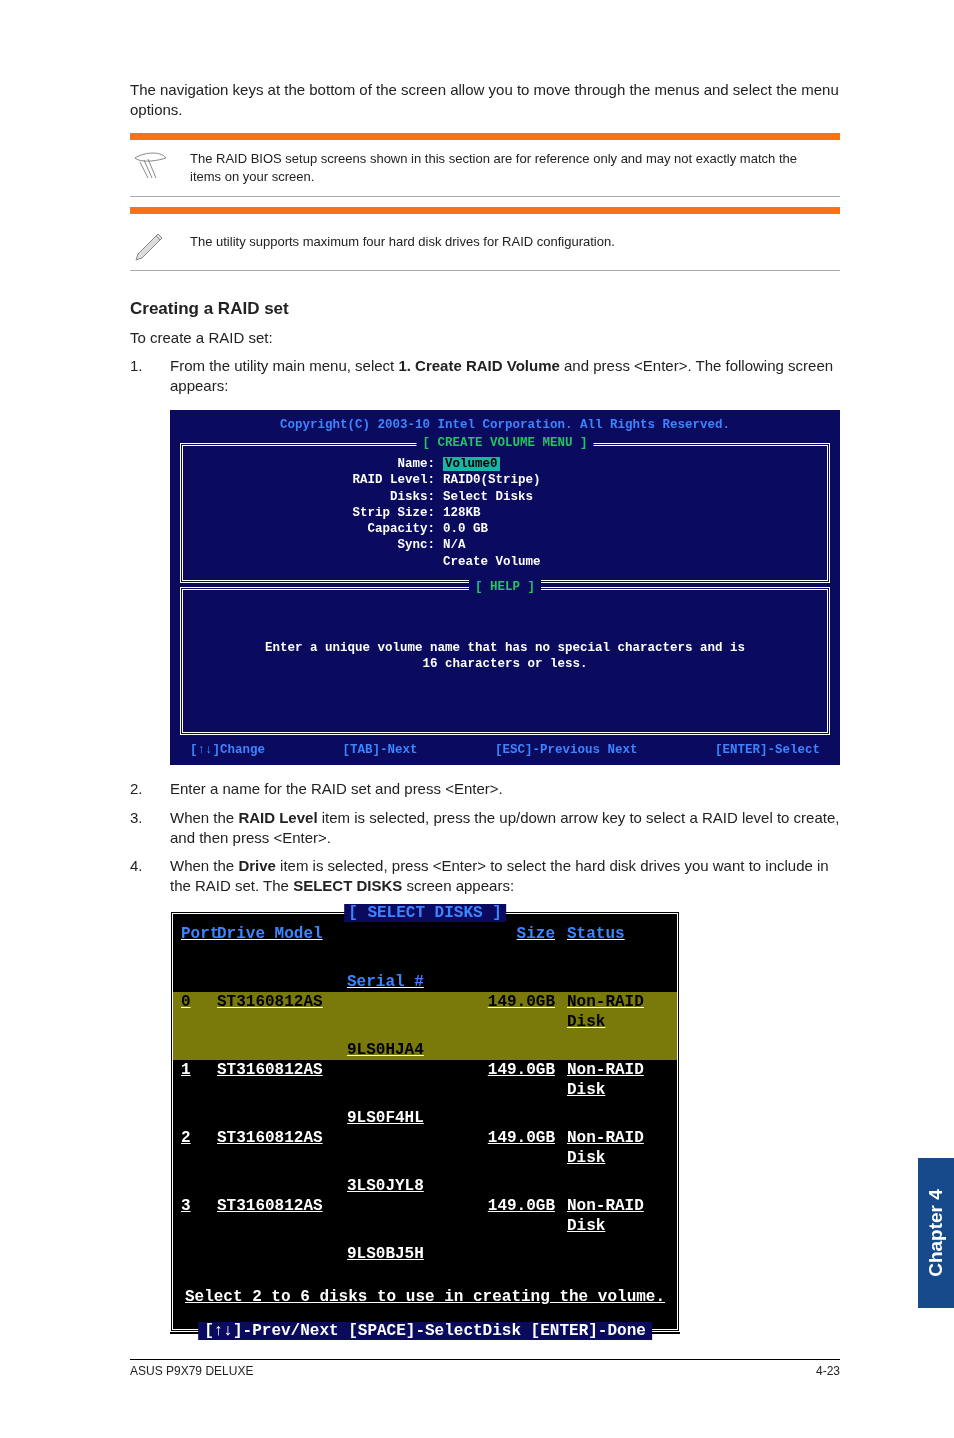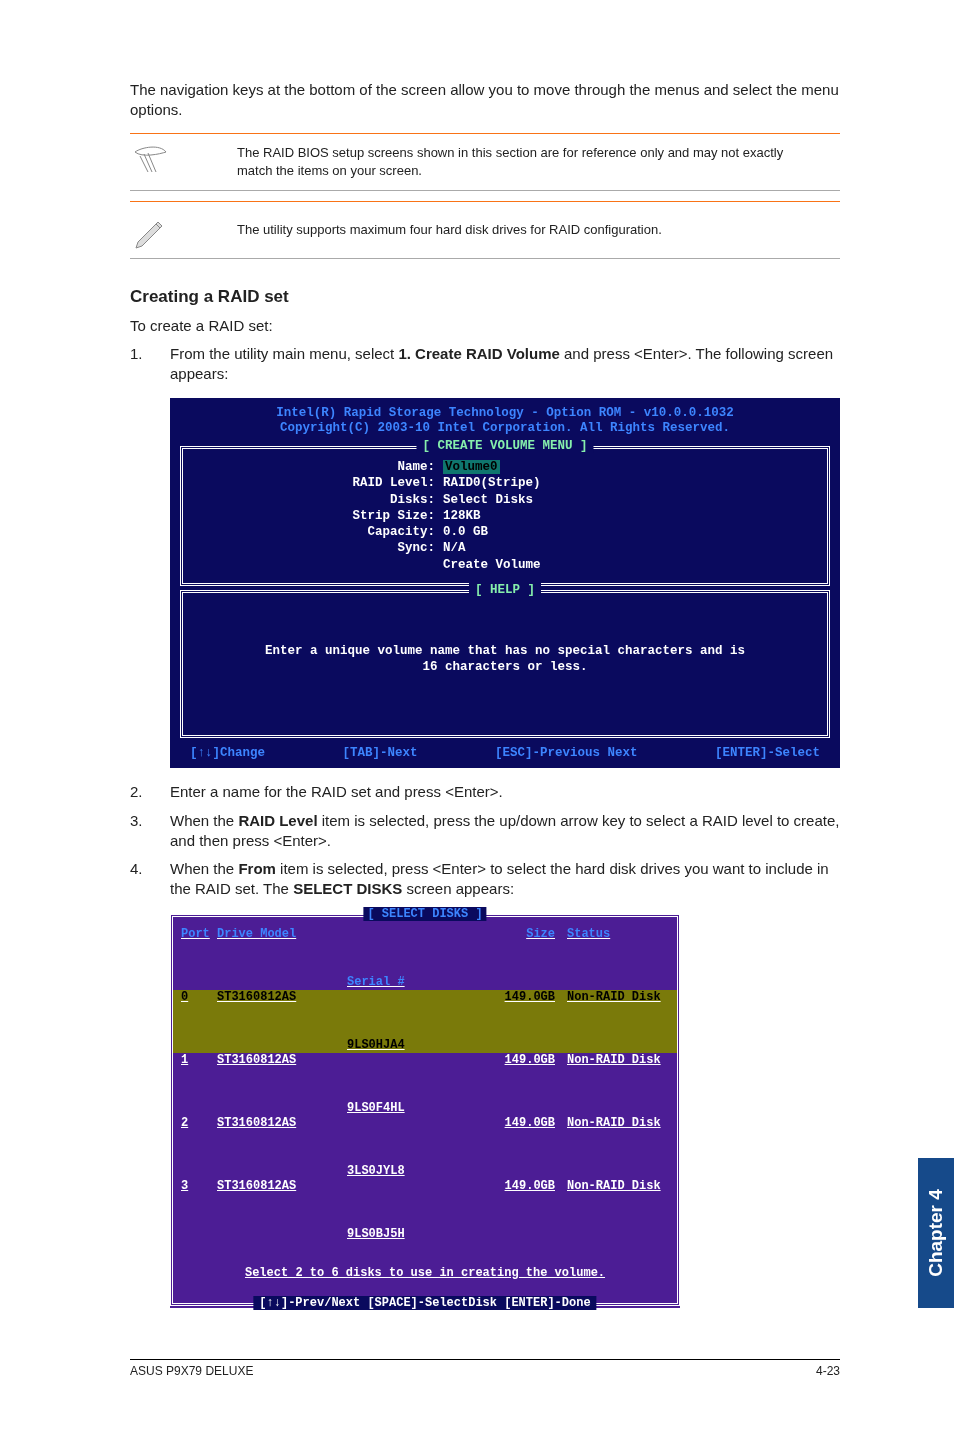--- a/index.html
+++ b/index.html
@@ -12,27 +12,26 @@
     position: relative;
   }
   .content {
     position: absolute;
     left: 130px;
     top: 80px;
     width: 710px;
   }
   .para { font-size: 15px; line-height: 1.35; margin-bottom: 12px; }
   .notebox {
-    border-top: 1px solid #f97316;
+    border-top: 7px solid #f97316;
     border-bottom: 1px solid #aaa;
     padding: 8px 8px 8px 0;
     margin: 6px 0 10px 0;
     display: flex;
     align-items: center;
-    gap: 47px;
   }
   .note-icon {
     width: 60px;
     flex-shrink: 0;
     display: flex;
     align-items: center;
     justify-content: flex-start;
   }
   .note-text {
     font-size: 13px;
@@ -76,45 +75,45 @@
     border: 3px double #fff;
     position: relative;
     padding: 10px 40px 10px 40px;
   }
   .bios-box-title {
     position: absolute;
     top: -10px;
     left: 50%;
     transform: translateX(-50%);
     background: #0a0a5e;
-    color: #86efac;
+    color: #22c55e;
     padding: 0 6px;
   }
   .bios-kv { display: flex; line-height: 1.3; align-items: flex-end; }
   .bios-k { width: 220px; text-align: right; padding-right: 8px; }
   .bios-v { flex: 1; text-align: left; }
-  .vol0 { background: #0f766e; color: #000; padding: 0 2px; }
+  .vol0 { background: #14b8a6; color: #000; padding: 0 2px; }
   .bios-help {
     text-align: center;
     padding: 40px 20px 50px 20px;
     line-height: 1.3;
   }
   .bios-footer {
     color: #3d85ff;
     padding: 8px 20px 2px 20px;
     display: flex;
     justify-content: space-between;
   }
   .bios2 {
     margin: 14px 0 14px 40px;
     width: 510px;
-    background: #4c1d95;
+    background: #000000;
     color: #fff;
     font-family: "Courier New", monospace;
-    font-size: 12px;
+    font-size: 16px;
     font-weight: bold;
     padding-bottom: 2px;
   }
   .bios2-box {
     border: 3px double #fff;
     position: relative;
     padding: 0;
   }
   .bios2-title {
     position: absolute;
@@ -212,21 +211,20 @@
 
   <div class="numitem">
     <div class="num">1.</div>
     <div class="txt">
       <span>From the utility main menu, select </span><b>1. Create RAID Volume</b><span> and press &lt;Enter&gt;. The following screen appears:</span>
     </div>
   </div>
 
   <div class="bios1">
     <div class="bios-header">
-      <div>Intel(R) Rapid Storage Technology - Option ROM - v10.0.0.1032</div>
       <div>Copyright(C) 2003-10 Intel Corporation.  All Rights Reserved.</div>
     </div>
     <div class="bios-box">
       <div class="bios-box-title">[ CREATE VOLUME MENU ]</div>
       <div id="bios1-fields">
           <div class="bios-kv">
             <div class="bios-k">Name:</div>
             <div class="bios-v"><span class="vol0">Volume0</span></div>
           </div>
           <div class="bios-kv">
@@ -278,21 +276,21 @@
   <div class="numitem">
     <div class="num">3.</div>
     <div class="txt">
       <span>When the </span><b>RAID Level</b><span> item is selected, press the up/down arrow key to select a RAID level to create, and then press &lt;Enter&gt;.</span>
     </div>
   </div>
 
   <div class="numitem">
     <div class="num">4.</div>
     <div class="txt">
-      <span>When the </span><b>From</b><span> item is selected, press &lt;Enter&gt; to select the hard disk drives you want to include in the RAID set. The </span><b>SELECT DISKS</b><span> screen appears:</span>
+      <span>When the </span><b>Drive</b><span> item is selected, press &lt;Enter&gt; to select the hard disk drives you want to include in the RAID set. The </span><b>SELECT DISKS</b><span> screen appears:</span>
     </div>
   </div>
 
   <div class="bios2">
     <div class="bios2-box">
       <div class="bios2-title">[ SELECT DISKS ]</div>
       <div class="bios2-table">
         <div class="bios2-row header">
           <div class="c-port">Port</div>
           <div class="c-model">Drive Model</div>

